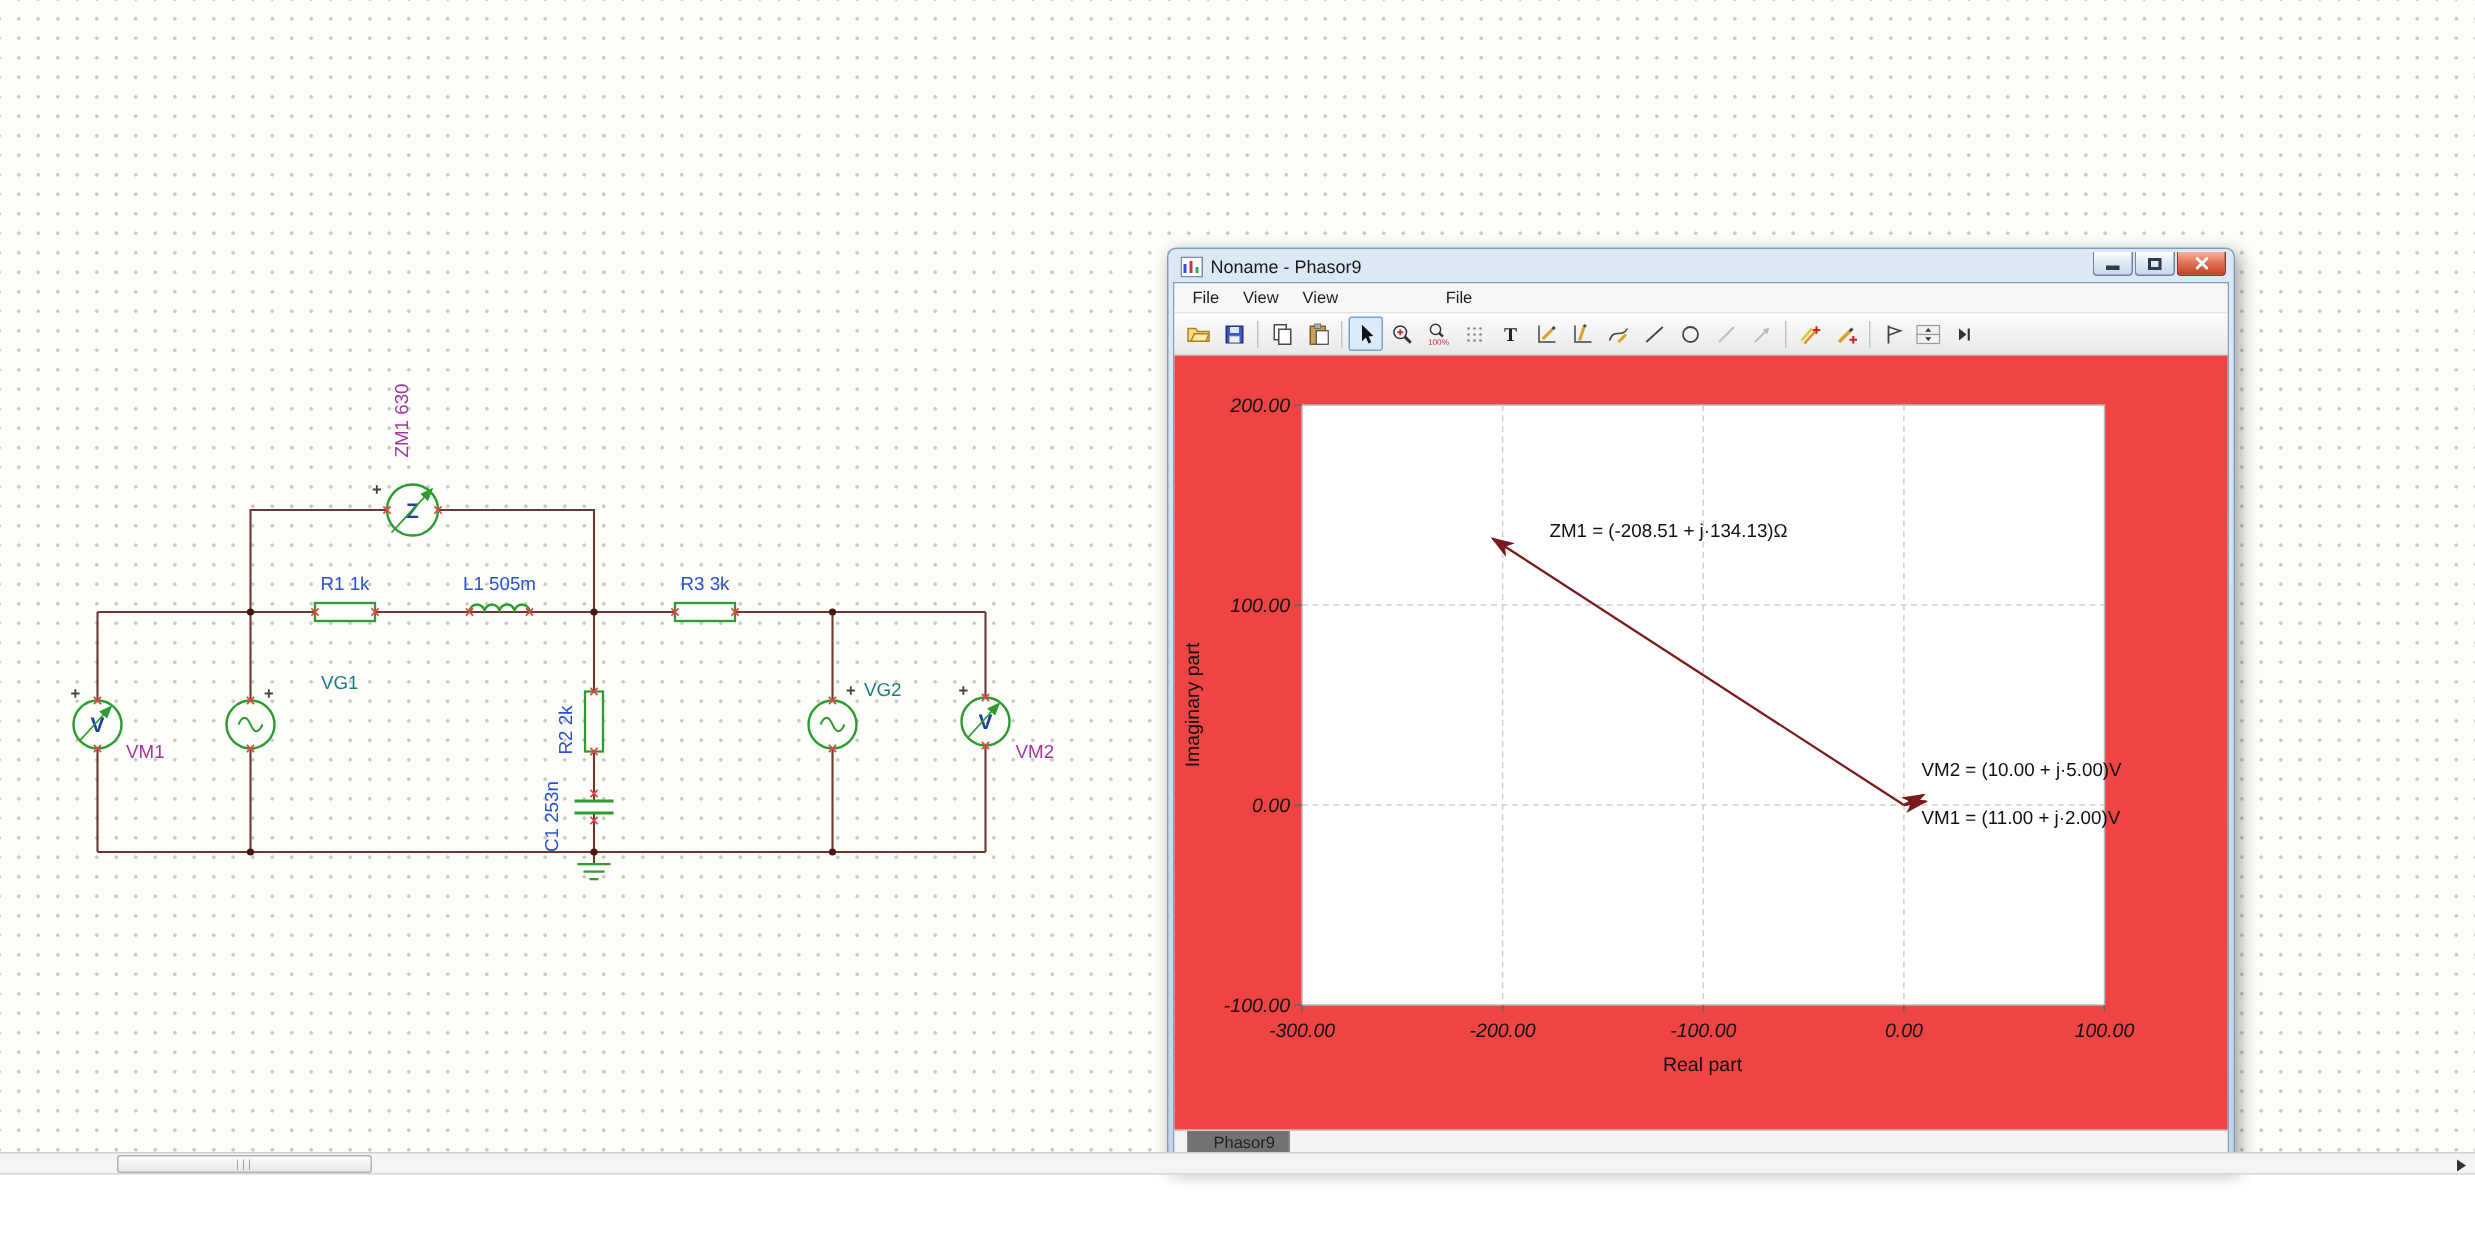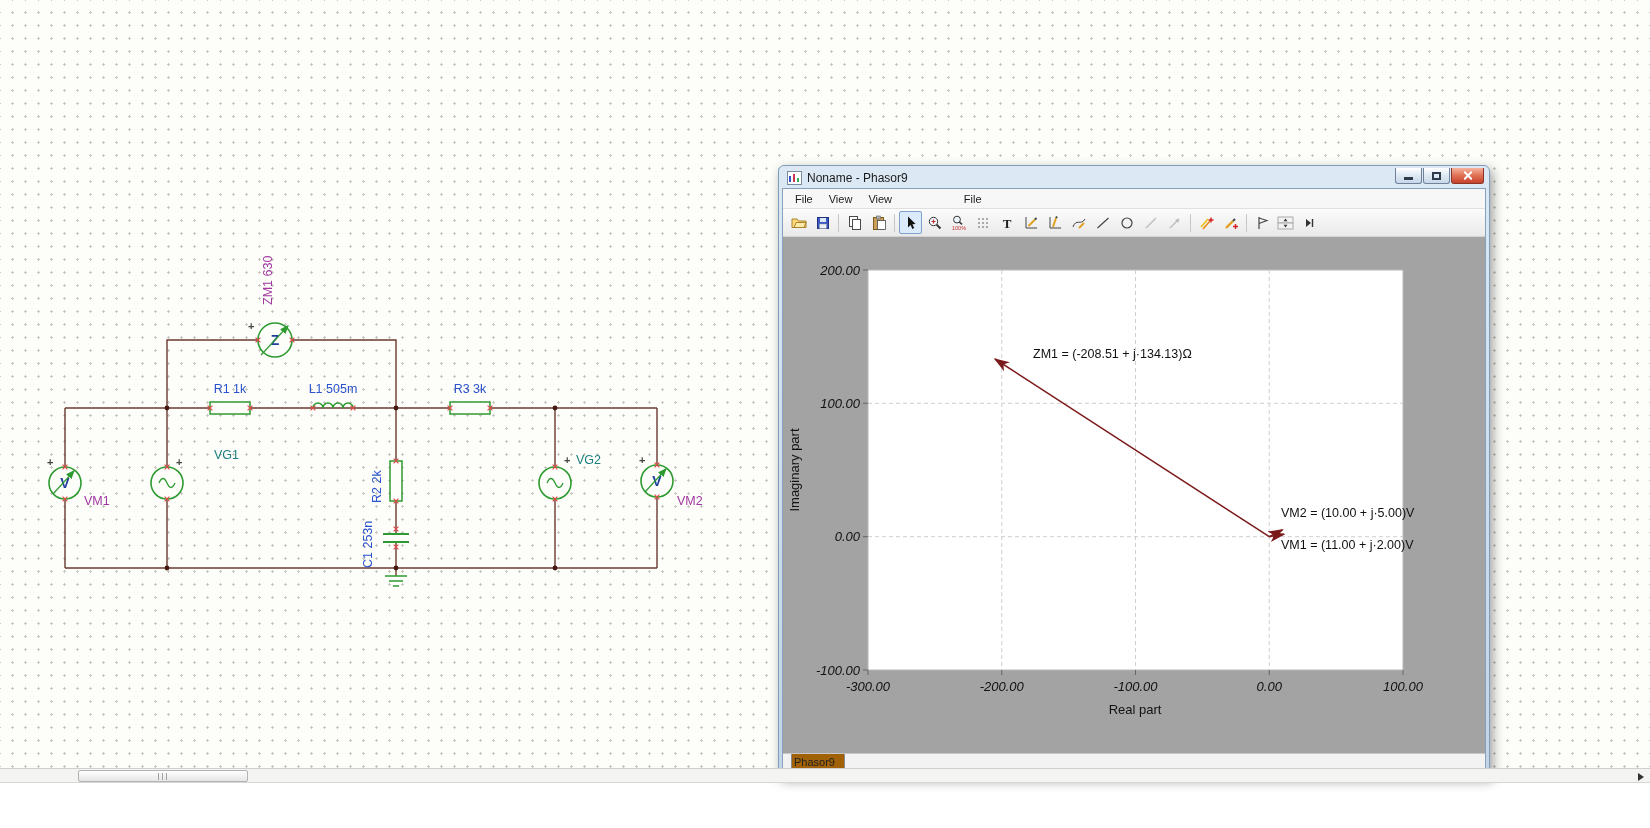--- a/index.html
+++ b/index.html
@@ -47,31 +47,31 @@
   .mi.disabled { color:#9c9c9c;margin-top:33px; }
 
   .toolbar { height:28px; background:linear-gradient(#fcfcfc,#e9e9e9); border-bottom:1px solid #d4d4d4;
              display:flex; align-items:center; padding:0 4px; gap:1px; }
   .tbtn { width:23px; height:23px; display:flex; align-items:center; justify-content:center;
           border:1px solid transparent; border-radius:2px; }
   .tbtn.wide { width:21px; }
   .tbtn.selected { border-color:#7da2ce; background:#dcebfc; }
   .tsep { width:1px; height:18px; background:#c6c6c6; margin:0 3px; }
 
-  .chartwrap { flex:1; background:#a3a3a3; position:relative; overflow:hidden; }
+  .chartwrap { flex:1; background:#ef4444; position:relative; overflow:hidden; }
   #chart { position:absolute; left:0; top:0; }
   #chart text { font-family:"Liberation Sans", sans-serif; fill:#111; }
   #chart .tick text { font-size:13px; font-style:italic; }
   #chart .axislabel { font-size:13px; }
   #chart .vlabel text { font-size:12.5px; }
 
   .tabrow { height:19px; background:#f2f2f2; border-top:1px solid #c8c8c8;
             display:flex; align-items:flex-start; padding-left:8px; }
-  .tab { border:1px solid #8a8a8a; border-top:none; background:#a16207; font-size:11px; color:#222;
-         padding:2px 9px 2px 2px; border-radius:0 0 3px 3px; }
+  .tab { border:1px solid #8a8a8a; border-top:none; background:#737373; font-size:11px; color:#222;
+         padding:2px 9px 2px 17px; border-radius:0 0 3px 3px; }
 
   
   #hscroll { position:absolute; left:0; top:768px; width:1650px; height:15px;
              background:#f4f4f2; border-top:1px solid #cfcfcf; border-bottom:1px solid #d6d6d6; }
   .hthumb { position:absolute; left:78px; top:1px; width:170px; height:12px;
             background:linear-gradient(#fefefe,#e6e6e6); border:1px solid #b2b2b2; border-radius:2px;
             display:flex; align-items:center; justify-content:center; }
   .grip { width:11px; height:7px;
           background:repeating-linear-gradient(90deg,#a0a0a0 0 1px, transparent 1px 4px); }
   .harrow { position:absolute; right:3px; top:2px; width:12px; height:11px;

